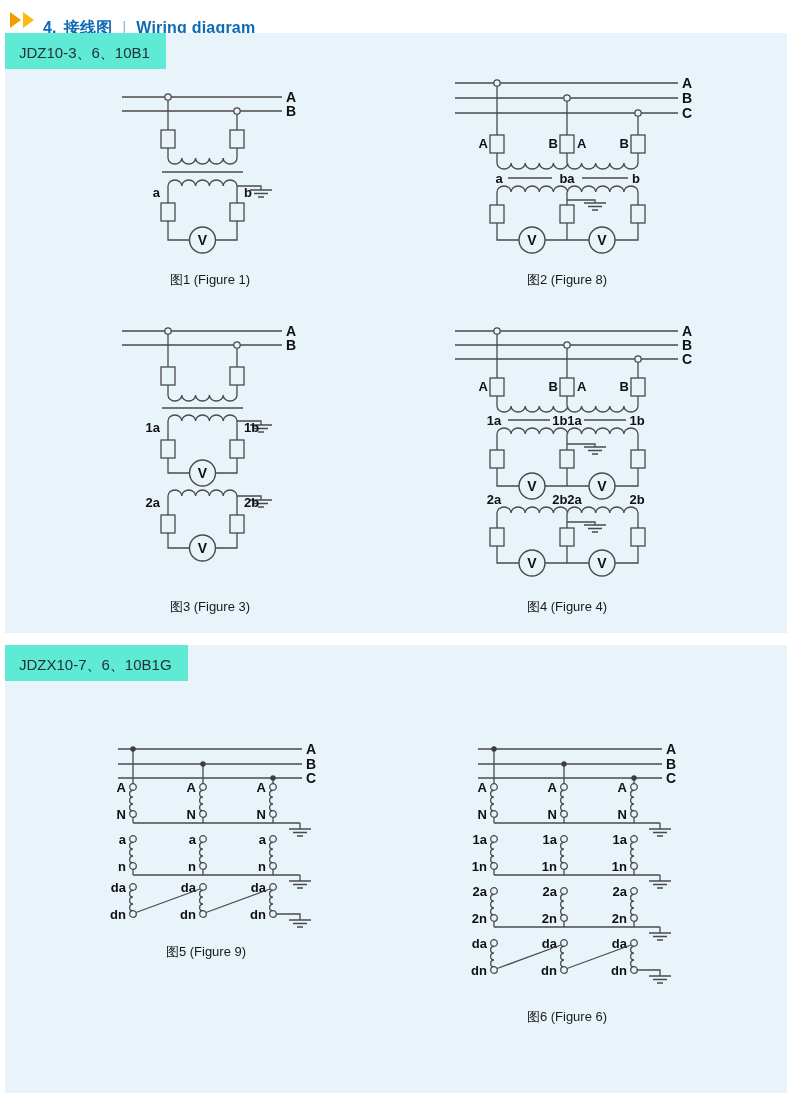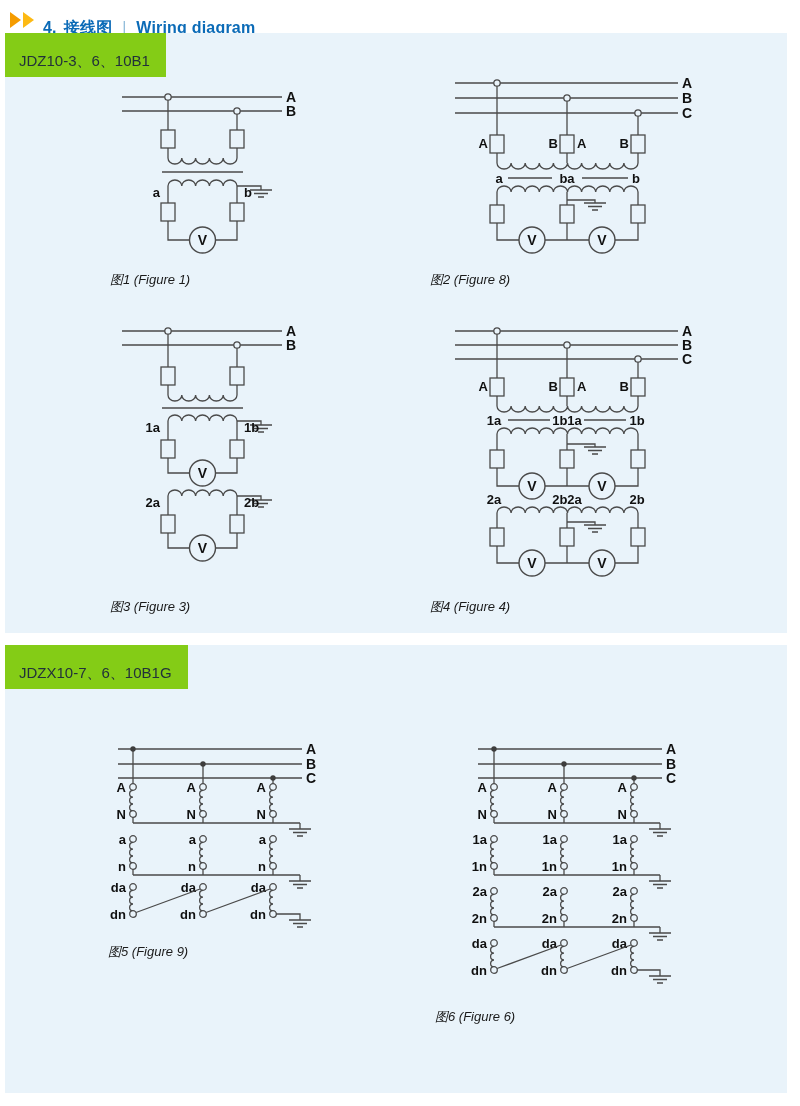--- a/index.html
+++ b/index.html
@@ -11,33 +11,33 @@
   .tri{width:0;height:0;border-top:8px solid transparent;border-bottom:8px solid transparent;display:inline-block;}
   .t1{border-left:11px solid #f59c00;margin-right:2px;}
   .t2{border-left:11px solid #fdb913;}
   .title{color:#0b6bb7;font-size:16px;font-weight:bold;letter-spacing:.2px;margin-top:16px;}
   .title .num{margin-right:7px;}
   .title .div{color:#6fa8cf;font-weight:normal;margin:0 4px;}
   
   .panel{position:absolute;left:5px;width:782px;background:#e9f3fa;}
   .panel1{top:33px;height:600px;}
   .panel2{top:645px;height:448px;}
-  .model-label{position:absolute;left:0;top:0;background:#84cc16;color:#22313a;
-               font-size:15px;line-height:32px;padding:12px 16px 0 14px;white-space:nowrap;}
+  .model-label{position:absolute;left:0;top:0;background:#5eead4;color:#22313a;
+               font-size:15px;line-height:32px;padding:4px 16px 0 14px;white-space:nowrap;}
   
   .fig{position:absolute;overflow:visible;}
   .wire{stroke:#4a4a4a;stroke-width:1.3;fill:none;}
   .bus{stroke-width:1.45;}
   .dotf{fill:#3d3d3d;stroke:none;}
   .meter{fill:#e9f3fa;stroke:#4a4a4a;stroke-width:1.4;}
   text{fill:#101010;}
   .lbl{font:bold 13px "Liberation Sans",sans-serif;}
   .busl{font:bold 14px "Liberation Sans",sans-serif;}
   .mtxt{font:bold 14px "Liberation Sans",sans-serif;text-anchor:middle;}
-  .caption{position:absolute;font-size:13px;color:#1a1a1a;font-style:italic;}
+  .caption{position:absolute;text-align:center;font-size:13px;color:#1a1a1a;}
 </style>
 </head>
 <body>
 
 <svg width="0" height="0" style="position:absolute" aria-hidden="true">
   <defs>
     <circle id="tap" r="3.2" fill="#e9f3fa"></circle>
     <circle id="dot" r="2.7"></circle>
     <rect id="fuse" x="-7" y="0" width="14" height="18" fill="#e9f3fa"></rect>
     <path id="gnd" fill="none" d="M-11,0H11 M-7,3.5H7 M-3,7H3"></path>

